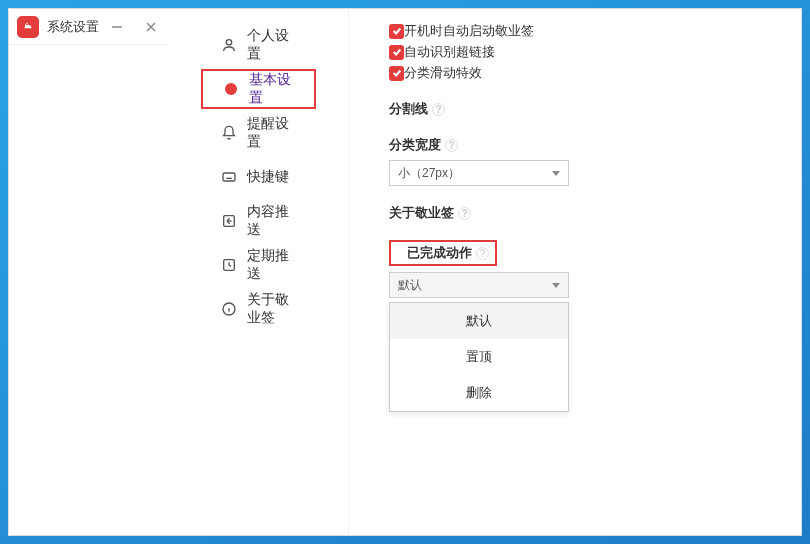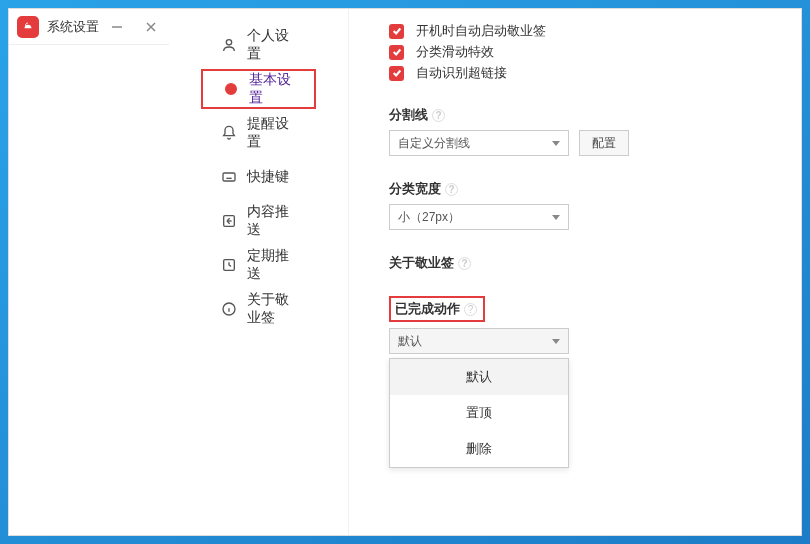--- a/index.html
+++ b/index.html
@@ -56,47 +56,47 @@
   }
   .side-item .icon { width:16px; height:16px; display:flex; align-items:center; justify-content:center; }
   .side-item.active .icon svg * { stroke:#e43c3c; fill:#e43c3c; }
   .content {
     flex:1;
     padding: 10px 20px 20px 40px;
     overflow:auto;
     font-size:13px;
     color:#333;
   }
-  .chk-row { display:flex; align-items:center; gap:12px; margin:3px 0; }
+  .chk-row { display:flex; align-items:center; gap:0; margin:3px 0; }
   .chk {
     width:15px; height:15px; background:#e43c3c; border-radius:3px;
     display:flex; align-items:center; justify-content:center;
   }
   .chk svg { stroke:#fff; stroke-width:2.5; fill:none; }
-  .section { margin-top:24px; }
+  .section { margin-top:18px; }
   .sec-label { font-weight:bold; font-size:13px; display:flex; align-items:center; gap:4px; margin-bottom:6px;}
   .help {
     width:13px; height:13px; border:1px solid #ddd; border-radius:50%;
     display:inline-flex; align-items:center; justify-content:center;
     font-size:10px; color:#ccc;
   }
   .row { display:flex; gap:10px; align-items:center; }
   .select {
     width:180px; height:26px; border:1px solid #ccc; background:#fff;
     display:flex; align-items:center; justify-content:space-between;
     padding:0 8px; font-size:12px; color:#555; cursor:pointer;
   }
   .select .caret { width:0;height:0;border-left:4px solid transparent;border-right:4px solid transparent;border-top:5px solid #888;}
   .btn {
     height:26px; padding:0 12px; border:1px solid #ccc; background:#f7f7f7;
     font-size:12px; color:#444; cursor:pointer; display:flex; align-items:center;
   }
   .highlight-box {
     display:inline-flex; align-items:center; gap:4px;
-    border:2px solid #e43c3c; padding:2px 6px 2px 4px;
+    border:2px solid #e43c3c; padding:2px 6px 2px 16px;
   }
   .dropdown {
     width:180px; border:1px solid #ccc; background:#fff; margin-top:4px;
     box-shadow: 0 2px 6px rgba(0,0,0,.1);
   }
   .dropdown .opt {
     text-align:center; padding:9px 0; font-size:13px; color:#333; cursor:pointer;
   }
   .dropdown .opt.sel { background:#f3f3f3; }
 </style>
@@ -209,42 +209,35 @@
             </svg>
           </span>
         <span>开机时自动启动敬业签</span>
       </div>
       <div class="chk-row">
         <span class="chk">
             <svg width="10" height="10" viewBox="0 0 12 12">
               <polyline points="2 6 5 9 10 3"></polyline>
             </svg>
           </span>
-        <span>分类滑动特效</span>
+        <span>自动识别超链接</span>
       </div>
       <div class="chk-row">
         <span class="chk">
             <svg width="10" height="10" viewBox="0 0 12 12">
               <polyline points="2 6 5 9 10 3"></polyline>
             </svg>
           </span>
-        <span>自动识别超链接</span>
+        <span>分类滑动特效</span>
       </div>
 
       <div class="section">
         <div class="sec-label">
           <span>分割线</span>
           <span class="help">?</span>
-        </div>
-        <div class="row">
-          <div class="select">
-            <span>自定义分割线</span>
-            <span class="caret"></span>
-          </div>
-          <div class="btn">配置</div>
         </div>
       </div>
 
       <div class="section">
         <div class="sec-label">
           <span>分类宽度</span>
           <span class="help">?</span>
         </div>
         <div class="select">
           <span>小（27px）</span>

